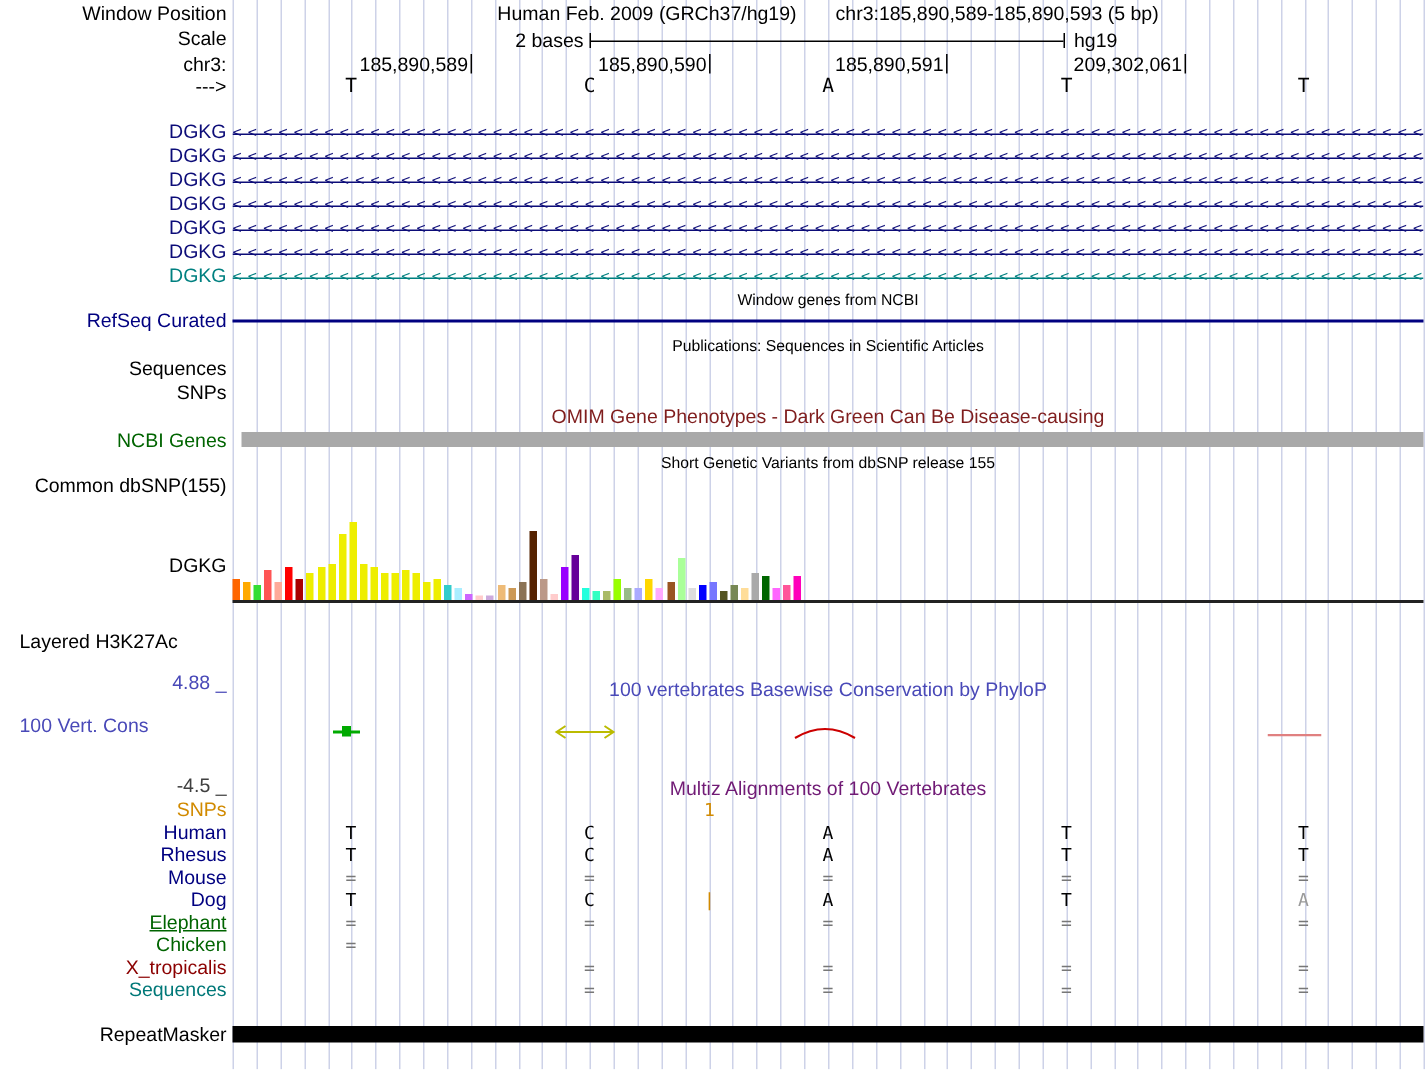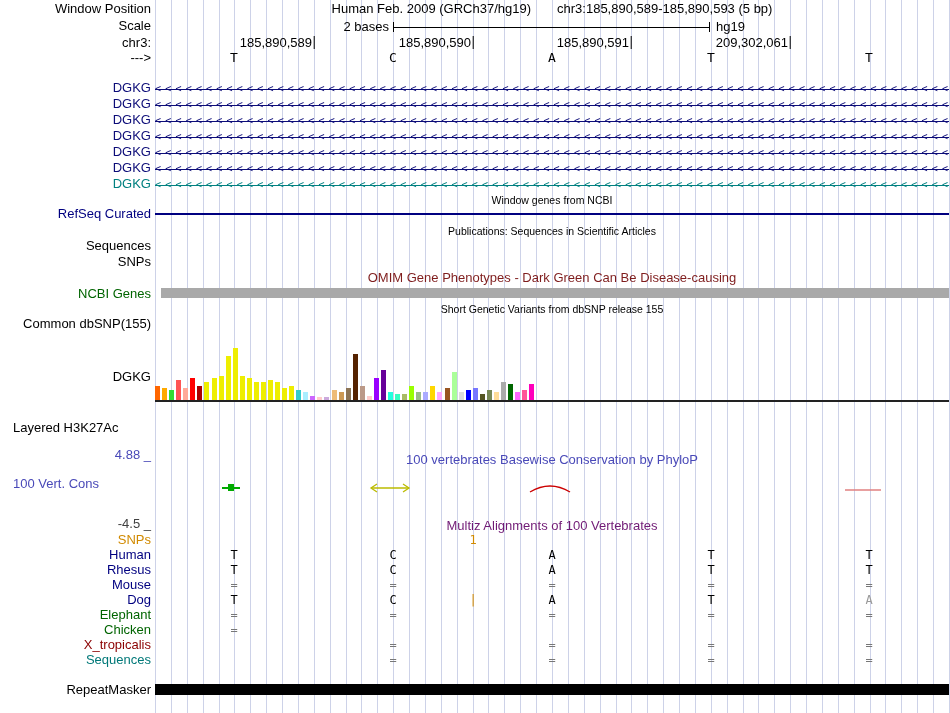--- a/index.html
+++ b/index.html
@@ -258,21 +258,21 @@
     <div class="base" style="left: 552px; top: 578px; color: rgb(119, 119, 119);">=</div>
     <div class="base" style="left: 711px; top: 578px; color: rgb(119, 119, 119);">=</div>
     <div class="base" style="left: 869px; top: 578px; color: rgb(119, 119, 119);">=</div>
     <div class="lbl" style="top: 593px; color: rgb(0, 0, 128);">Dog</div>
     <div class="base" style="left: 234px; top: 593px; color: rgb(0, 0, 0);">T</div>
     <div class="base" style="left: 393px; top: 593px; color: rgb(0, 0, 0);">C</div>
     <div class="base" style="left: 552px; top: 593px; color: rgb(0, 0, 0);">A</div>
     <div class="base" style="left: 711px; top: 593px; color: rgb(0, 0, 0);">T</div>
     <div class="base" style="left: 869px; top: 593px; color: rgb(154, 154, 154);">A</div>
     <div class="base" style="left: 473px; top: 593px; color: rgb(209, 138, 0);">|</div>
-    <div class="lbl" style="top: 608px; color: rgb(0, 100, 0);">Elephant</div>
+    <div class="lbl" style="top: 608px; color: rgb(0, 100, 0); text-decoration: underline;">Elephant</div>
     <div class="base" style="left: 234px; top: 608px; color: rgb(119, 119, 119);">=</div>
     <div class="base" style="left: 393px; top: 608px; color: rgb(119, 119, 119);">=</div>
     <div class="base" style="left: 552px; top: 608px; color: rgb(119, 119, 119);">=</div>
     <div class="base" style="left: 711px; top: 608px; color: rgb(119, 119, 119);">=</div>
     <div class="base" style="left: 869px; top: 608px; color: rgb(119, 119, 119);">=</div>
     <div class="lbl" style="top: 623px; color: rgb(0, 100, 0);">Chicken</div>
     <div class="base" style="left: 234px; top: 623px; color: rgb(119, 119, 119);">=</div>
     <div class="lbl" style="top: 638px; color: rgb(139, 0, 0);">X_tropicalis</div>
     <div class="base" style="left: 393px; top: 638px; color: rgb(119, 119, 119);">=</div>
     <div class="base" style="left: 552px; top: 638px; color: rgb(119, 119, 119);">=</div>

